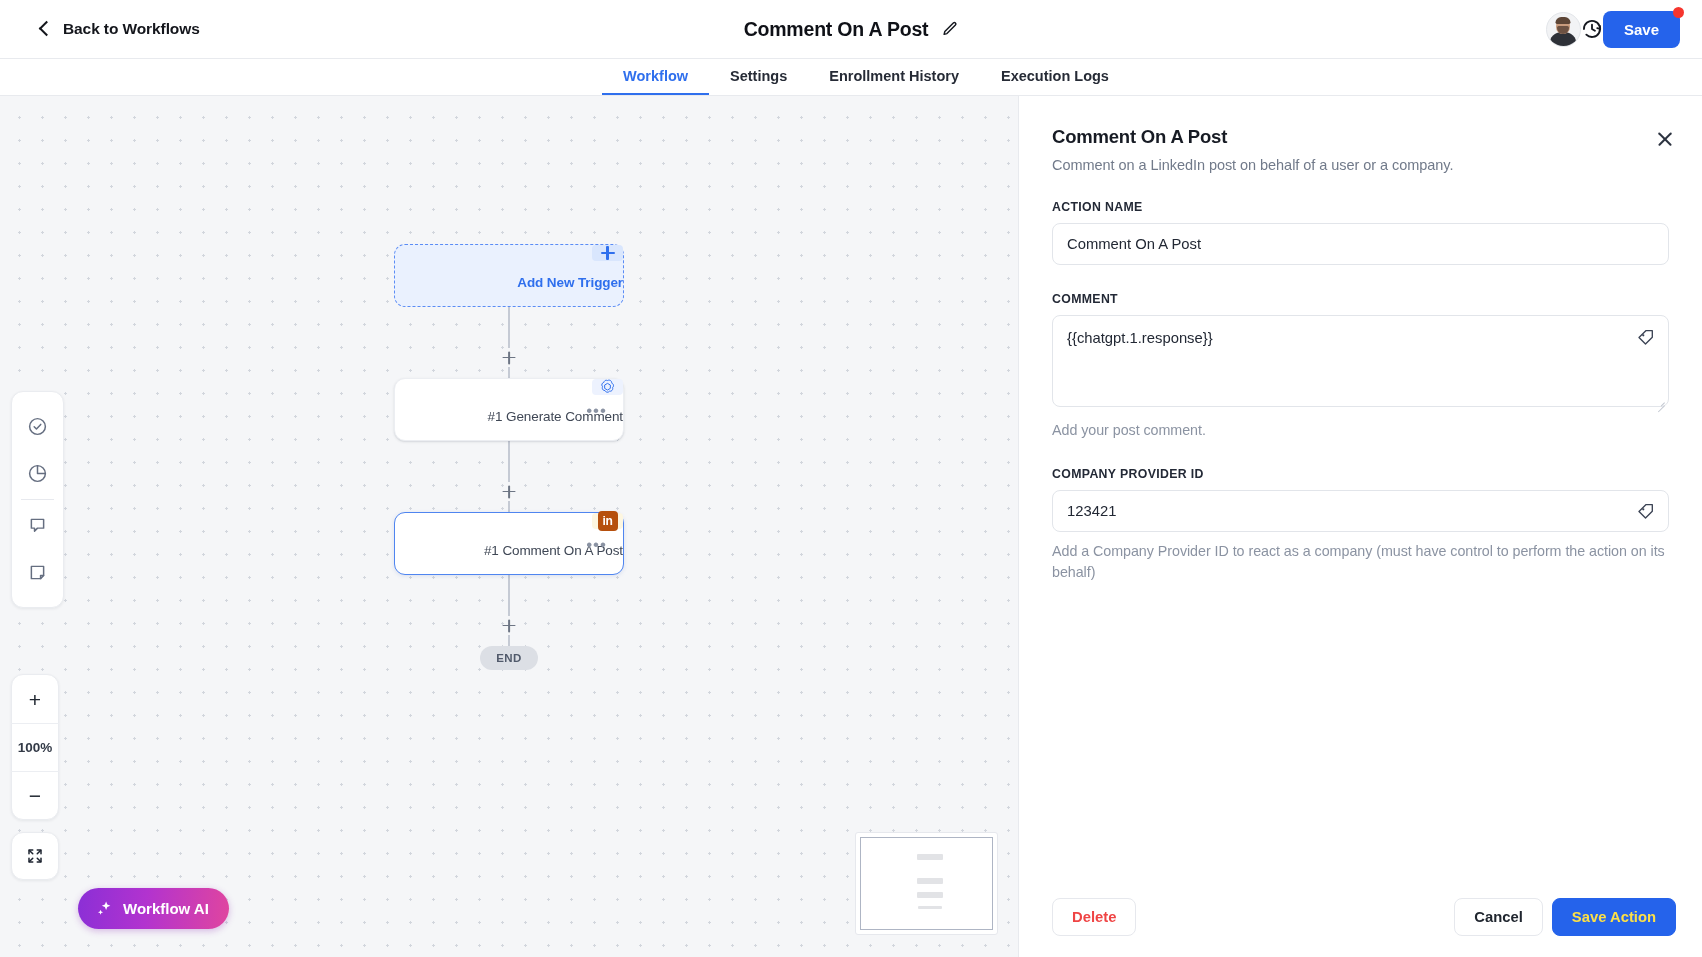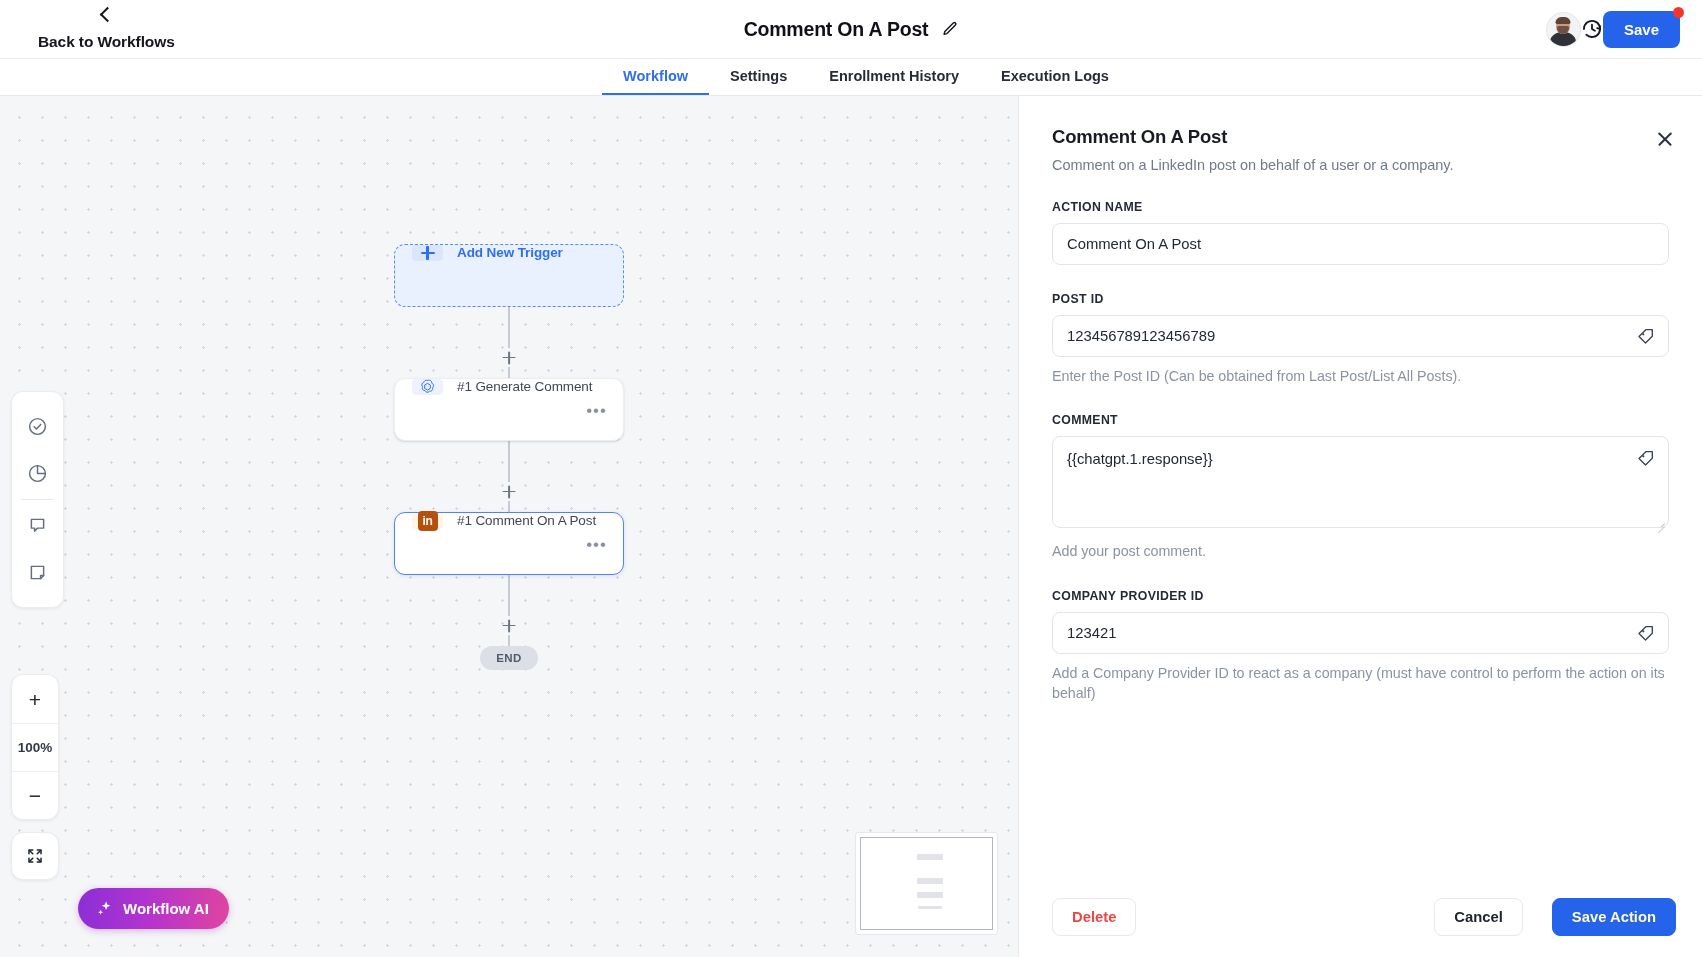--- a/index.html
+++ b/index.html
@@ -14,21 +14,21 @@
 
   
   .topbar {
     height: 59px; flex: 0 0 59px;
     border-bottom: 1px solid #e8eaee;
     display: flex; align-items: center;
     position: relative; background: #fff;
   }
   .back-btn {
     display: flex; align-items: center; gap: 11px;
-    margin-left: 38px; cursor: pointer; flex-direction: column;
+    margin-left: 38px; cursor: pointer;
   }
   .chev-left { width: 14px; height: 14px; position: relative; }
   .chev-left::before {
     content: ""; position: absolute; left: 3px; top: 1px;
     width: 9px; height: 9px;
     border-left: 2.3px solid #14161c; border-bottom: 2.3px solid #14161c;
     transform: rotate(45deg);
   }
   .back-label { font-size: 15.5px; font-weight: 700; color: #14161c; letter-spacing: -0.1px; }
 
@@ -121,23 +121,23 @@
   }
 
   .flow {
     position: absolute; left: 50%; transform: translateX(-50%);
     top: 148px; width: 230px;
     display: flex; flex-direction: column; align-items: center;
   }
   .node {
     width: 230px; height: 63px;
     background: #fff; border-radius: 11px;
-    display: flex; align-items: flex-start; padding-left: 17px; gap: 14px;
+    display: flex; align-items: flex-end; padding-left: 17px; gap: 14px;
     box-shadow: 0 1px 3px rgba(22,30,50,.10), 0 1px 1px rgba(22,30,50,.05);
-    border: 1px solid #eceef2; cursor: pointer; position: relative;
+    border: 1px solid #eceef2; cursor: pointer; position: relative; flex-direction: column;
   }
   .node.selected { border: 1.8px solid #4f85f0; box-shadow: 0 1px 4px rgba(40,80,180,.13); }
   .node-trigger {
     background: #eaf1fe; border: 1.8px dashed #5b8cf5;
     box-shadow: none;
   }
   .node-icon {
     width: 31px; height: 16px; border-radius: 4px;
     display: flex; align-items: center; justify-content: center; flex: 0 0 auto;
   }
@@ -287,21 +287,21 @@
   .panel-footer {
     flex: 0 0 auto; padding: 16px 26px 21px 33px;
     display: flex; align-items: center;
   }
   .btn {
     font-family: inherit; font-size: 14.8px; font-weight: 700;
     border-radius: 8px; cursor: pointer; padding: 10px 19px;
   }
   .btn-delete { background: #fff; border: 1px solid #e6e8ed; color: #ef4444; }
   .btn-cancel { background: #fff; border: 1px solid #e6e8ed; color: #20262f; margin-left: auto; }
-  .btn-save-action { background: #2563eb; border: 1px solid #2563eb; color: #fef9c3; margin-left: 29px; }
+  .btn-save-action { background: #2563eb; border: 1px solid #2563eb; color: #fde047; margin-left: 9px; }
 </style>
 </head>
 <body>
 
 <div class="app">
 
   <div class="topbar">
     <div class="back-btn">
       <span class="chev-left"></span>
       <span class="back-label">Back to Workflows</span>
@@ -480,31 +480,20 @@
         <div class="panel-title">Comment On A Post</div>
         <div class="panel-sub">Comment on a LinkedIn post on behalf of a user or a company.</div>
 
         <div class="field">
           <div class="field-label">ACTION NAME</div>
           <div class="input-wrap">
             <input class="input" style="padding-right: 14px;" value="Comment On A Post">
           </div>
         </div>
 
-        <div class="field">
-          <div class="field-label">POST ID</div>
-          <div class="input-wrap">
-            <input class="input" value="123456789123456789" style="">
-            <svg class="tag-icon" viewBox="0 0 24 24" fill="none" stroke="#3b4354" stroke-width="1.7" stroke-linejoin="round">
-              <path d="M12.4 3.4H20.6V11.6L12 20.2 3.8 12Z"></path>
-              <circle cx="9.2" cy="9.2" r="1.4" fill="#3b4354" stroke="none"></circle>
-            </svg>
-          </div>
-          <div class="field-help">Enter the Post ID (Can be obtained from Last Post/List All Posts).</div>
-        </div>
 
         <div class="field">
           <div class="field-label">COMMENT</div>
           <div class="input-wrap">
             <textarea class="input" style="">{{chatgpt.1.response}}</textarea>
             <svg class="tag-icon" viewBox="0 0 24 24" fill="none" stroke="#3b4354" stroke-width="1.7" stroke-linejoin="round">
               <path d="M12.4 3.4H20.6V11.6L12 20.2 3.8 12Z"></path>
               <circle cx="9.2" cy="9.2" r="1.4" fill="#3b4354" stroke="none"></circle>
             </svg>
             <span class="ta-corner"></span>

